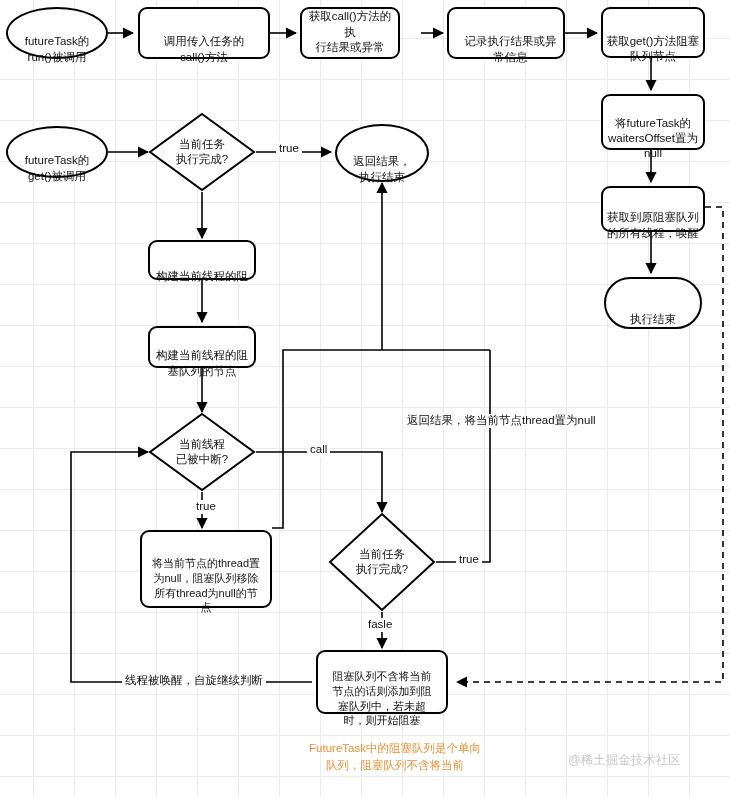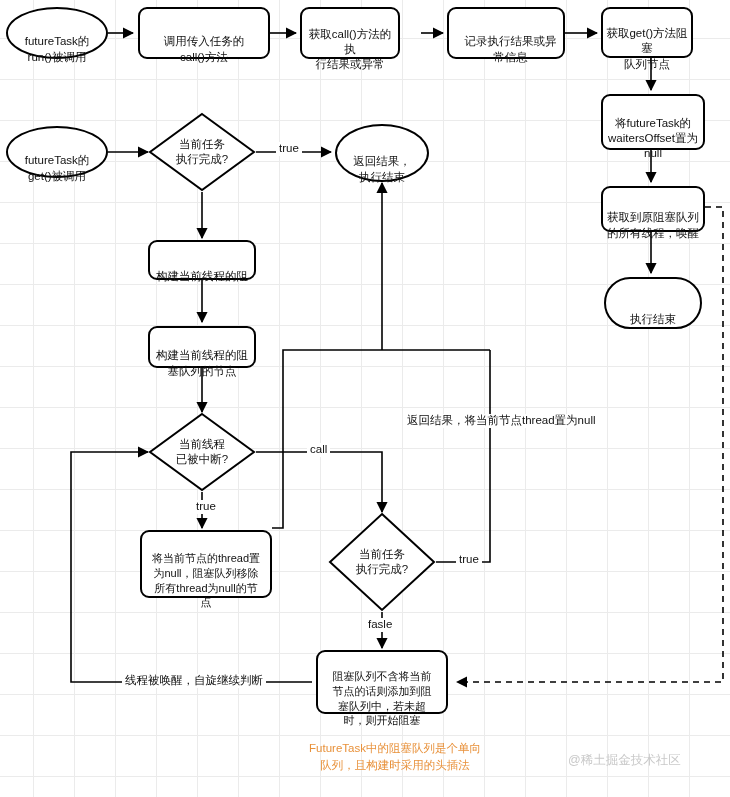--- a/index.html
+++ b/index.html
@@ -157,31 +157,31 @@
   <div class="node terminal" style="left:6px; top:7px; width:102px; height:52px;">
     <span class="node-label">futureTask的
 run()被调用</span>
   </div>
 
   <div class="node process" style="left:138px; top:7px; width:132px; height:52px;">
     <span class="node-label">调用传入任务的
 call()方法</span>
   </div>
 
-  <div class="node process" style="left:300px; top:7px; width:100px; height:52px;">
+  <div class="node process" style="left:300px; top:7px; width:100px; height:52px;align-items:flex-end;">
     <span class="node-label">获取call()方法的执
 行结果或异常</span>
   </div>
 
   <div class="node process" style="left:447px; top:7px; width:118px; height:52px;padding-left:12px;">
     <span class="node-label">记录执行结果或异
 常信息</span>
   </div>
 
-  <div class="node process" style="left:601px; top:7px; width:92px; height:51px;">
+  <div class="node process" style="left:601px; top:7px; width:104px; height:51px;">
     <span class="node-label">获取get()方法阻塞
 队列节点</span>
   </div>
 
   <div class="node process" style="left:601px; top:94px; width:104px; height:56px;">
     <span class="node-label">将futureTask的
 waitersOffset置为
 null</span>
   </div>
 
@@ -222,21 +222,21 @@
   </div>
 
   <div class="diamond-wrap" style="left:148px; top:412px; width:108px; height:80px;">
     <svg width="108" height="80">
       <polygon points="54,2 106,40 54,78 2,40" fill="#ffffff" stroke="#000000" stroke-width="2"></polygon>
     </svg>
     <div class="diamond-text">当前线程
 已被中断?</div>
   </div>
 
-  <div class="node process" style="left:140px; top:530px; width:132px; height:68px; font-size:11px;">
+  <div class="node process" style="left:140px; top:530px; width:132px; height:78px; font-size:11px;">
     <span class="node-label">将当前节点的thread置
 为null，阻塞队列移除
 所有thread为null的节
 点</span>
   </div>
 
   <div class="diamond-wrap" style="left:328px; top:512px; width:108px; height:100px;">
     <svg width="108" height="100">
       <polygon points="54,2 106,50 54,98 2,50" fill="#ffffff" stroke="#000000" stroke-width="2"></polygon>
     </svg>
@@ -259,17 +259,17 @@
 
   <div class="edge-label" style="left:456px; top:553px;">true</div>
 
   <div class="edge-label" style="left:365px; top:618px;">fasle</div>
 
   <div class="edge-label" style="left:404px; top:414px;">返回结果，将当前节点thread置为null</div>
 
   <div class="edge-label" style="left:122px; top:674px;">线程被唤醒，自旋继续判断</div>
 
   <div class="note" style="left:300px; top:740px; width:190px;">FutureTask中的阻塞队列是个单向
-队列，且构建时采用的头插法</div>
+队列，阻塞队列不含将当前</div>
 
   <div class="watermark" style="left:568px; top:752px;">@稀土掘金技术社区</div>
 
 </div>
 
 </body></html>

